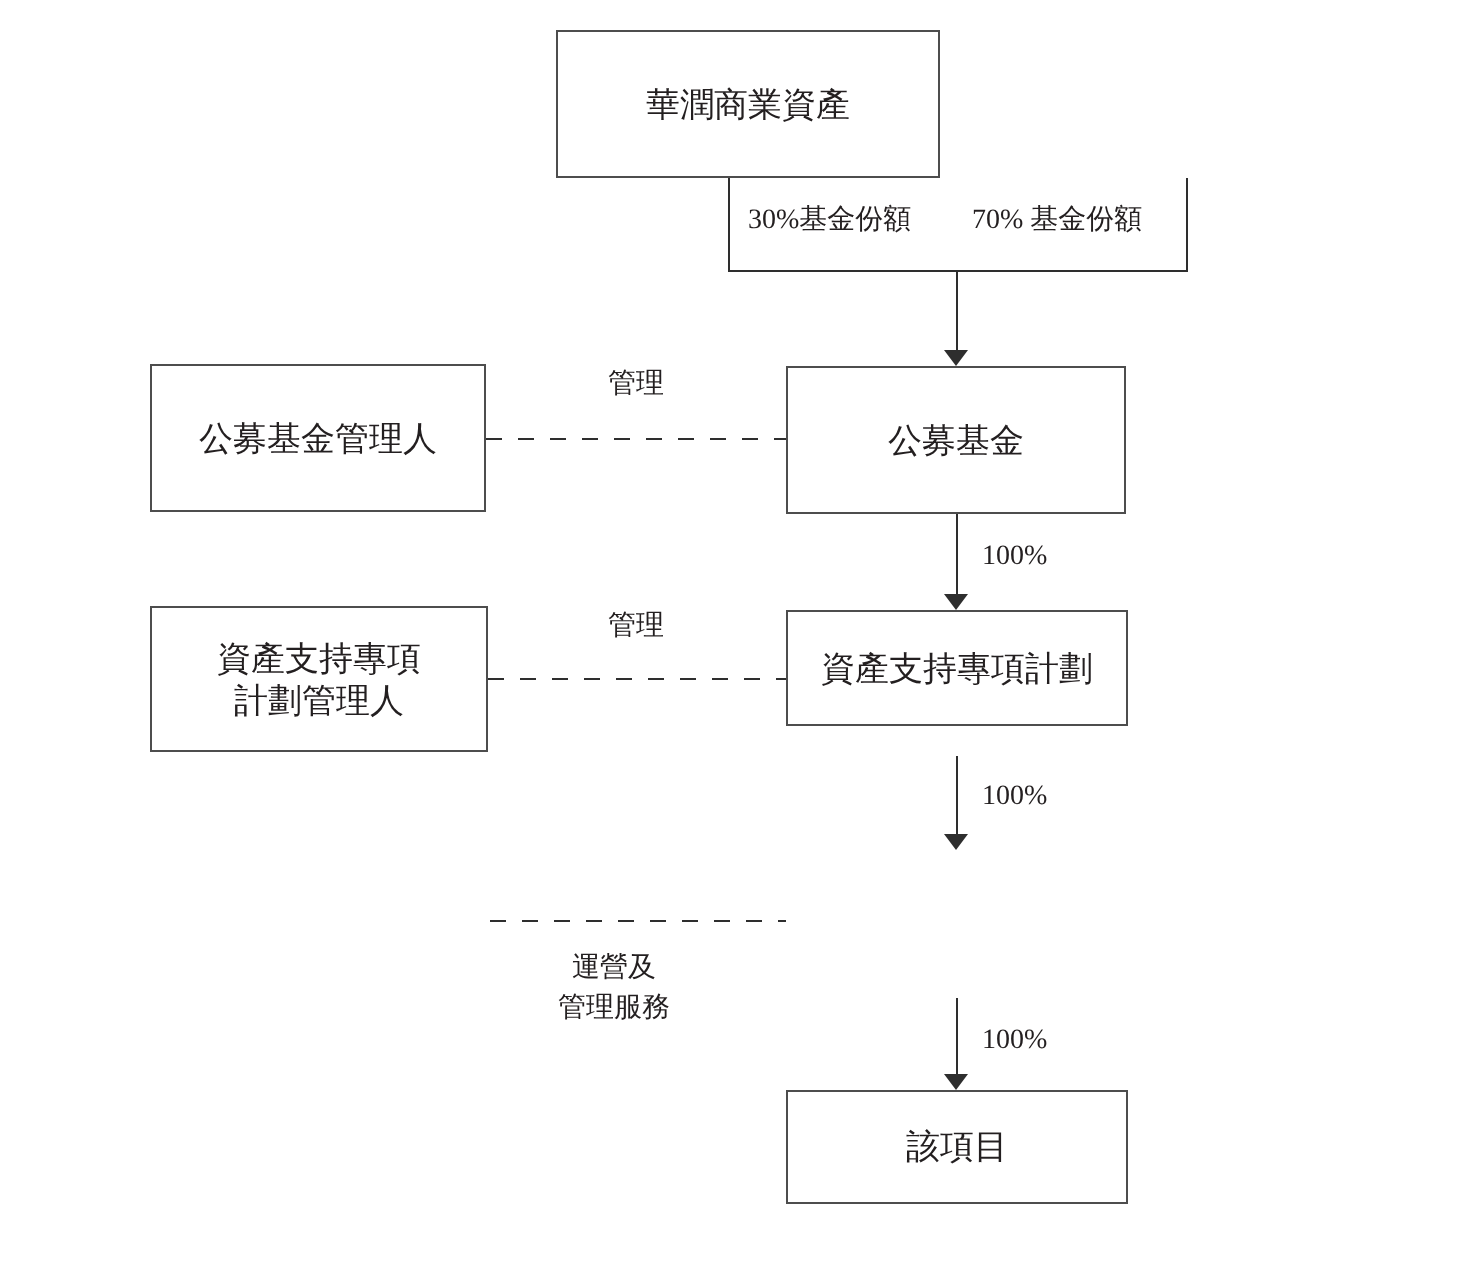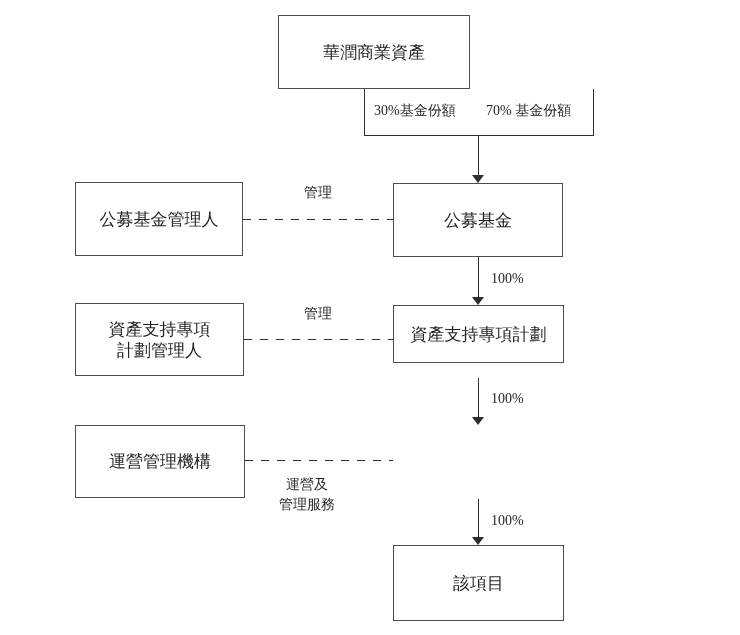--- a/index.html
+++ b/index.html
@@ -102,28 +102,25 @@
   <div class="node" style="left:393px; top:305px; width:171px; height:58px;">
     <span>資產支持專項計劃</span>
   </div>
   <div class="edge-label centered" style="left:284px; top:303px; width:68px;">管理</div>
   <div class="dline" style="left:244px; top:339px; width:149px;"></div>
 
   <div class="vline" style="left:478px; top:378px; height:40px;"></div>
   <div class="arrowhead" style="left:472px; top:417px;"></div>
   <div class="edge-label" style="left:491px; top:388px;">100%</div>
 
-  <div class="node" style="left:75px; top:425px; width:170px; height:73px;">
-    <span>運營管理機構</span>
-  </div>
   <div class="dline" style="left:245px; top:460px; width:148px;"></div>
   <div class="edge-label centered" style="left:252px; top:475px; width:110px; line-height:20px;">運營及
 管理服務</div>
 
   <div class="vline" style="left:478px; top:499px; height:39px;"></div>
   <div class="arrowhead" style="left:472px; top:537px;"></div>
   <div class="edge-label" style="left:491px; top:510px;">100%</div>
 
-  <div class="node" style="left:393px; top:545px; width:171px; height:76px;">
+  <div class="node" style="left:393px; top:545px; width:171px; height:57px;">
     <span>該項目</span>
   </div>
 
 </div>
 
 </body></html>

